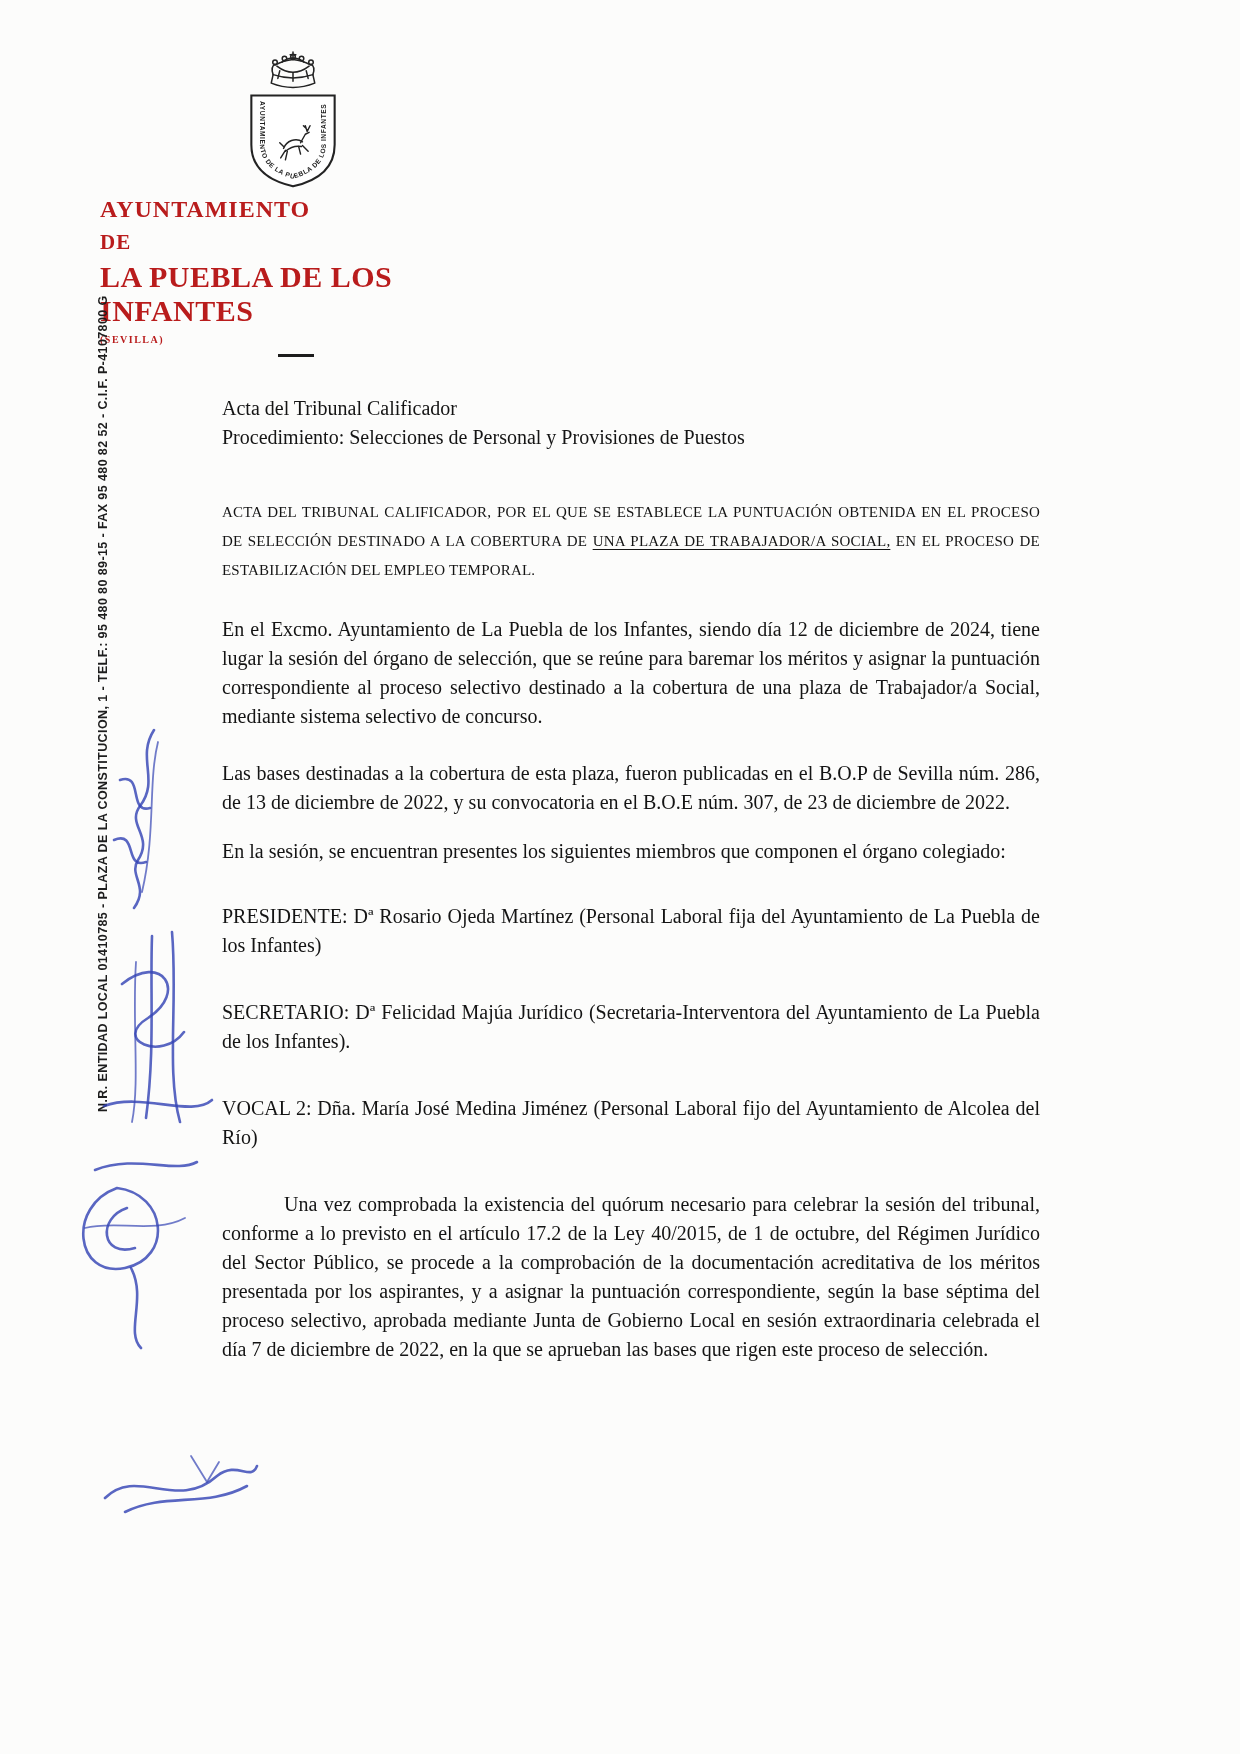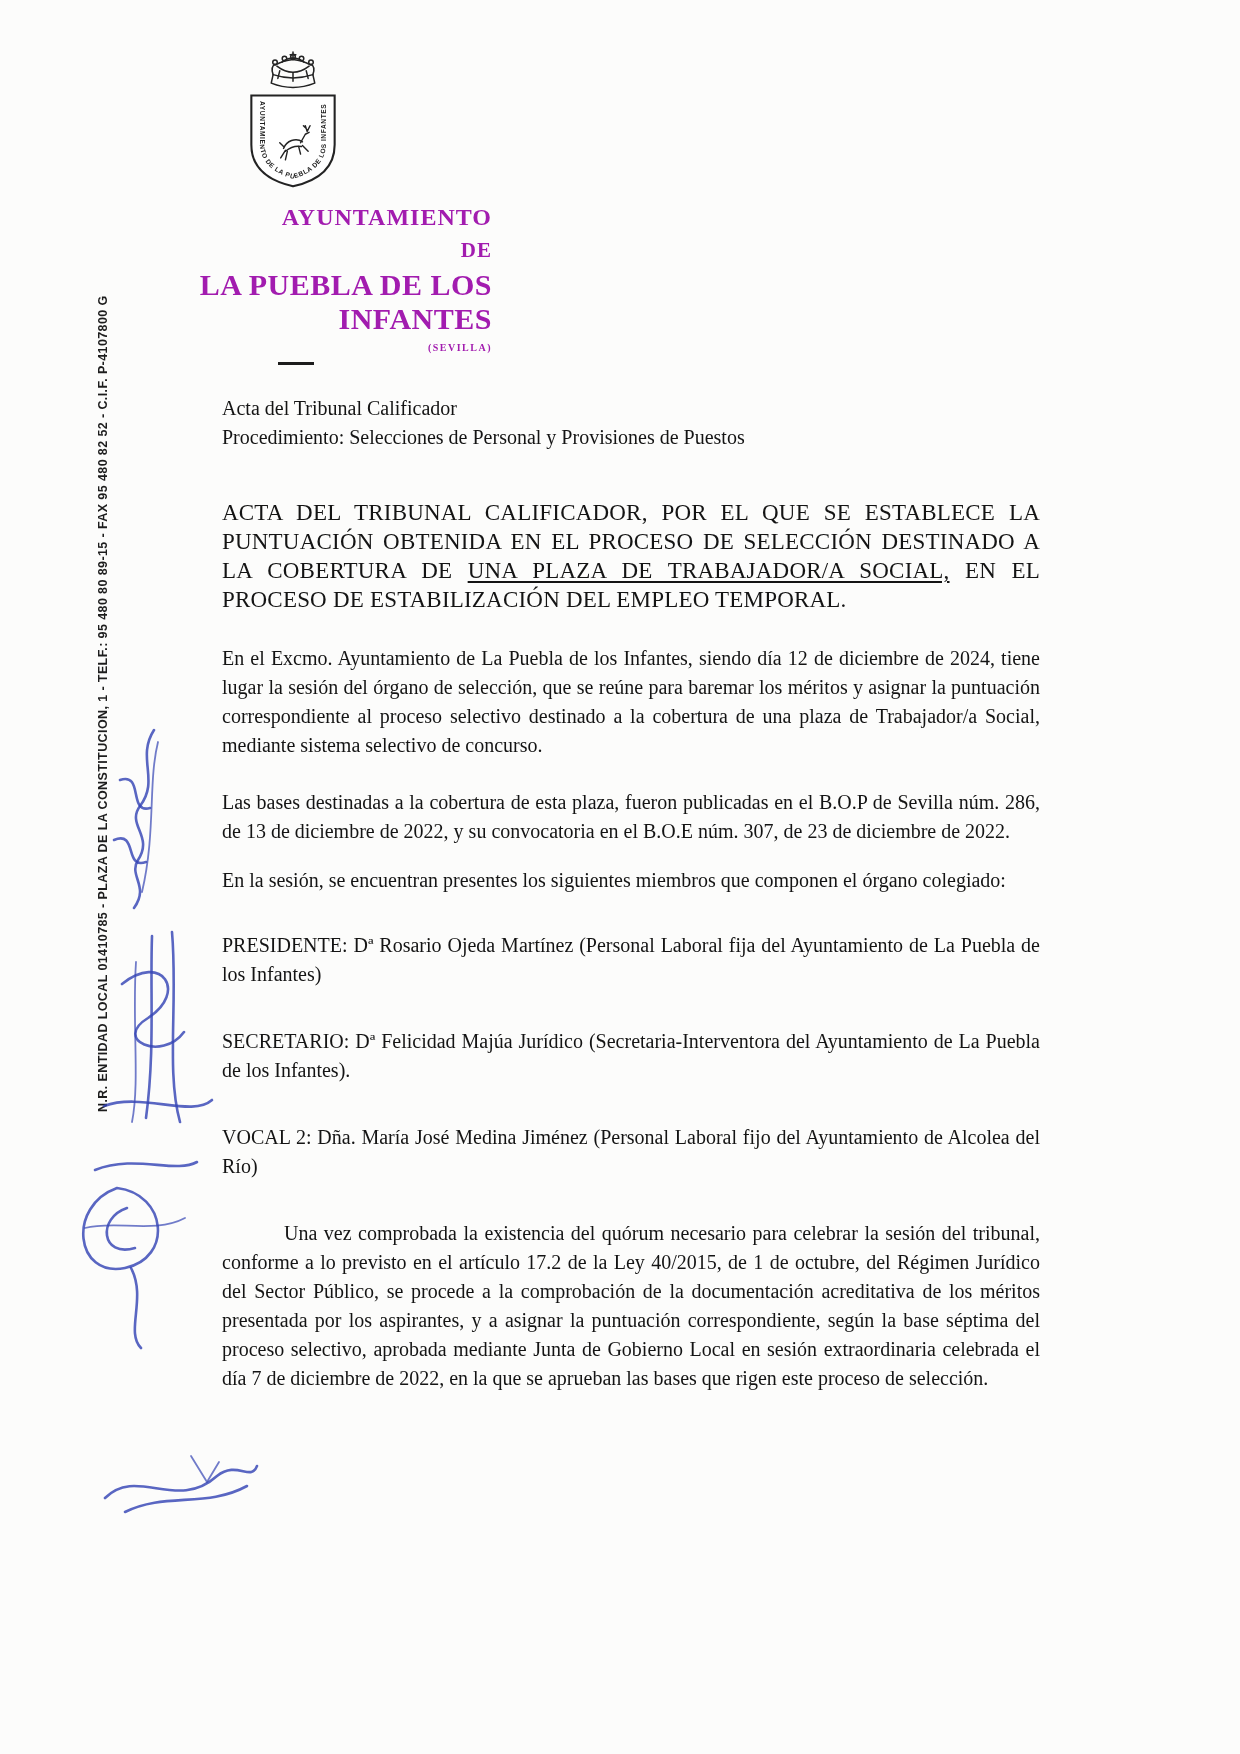--- a/index.html
+++ b/index.html
@@ -4,21 +4,21 @@
 <style>
   *{margin:0;padding:0;box-sizing:border-box}
   html,body{background:#e8e8e8}
   body{font-family:"Liberation Serif",serif;color:#161616}
   .page{position:relative;width:1240px;height:1754px;background:#fcfcfb;margin:0 auto;overflow:hidden}
 
   
   .crest{position:absolute;left:235px;top:50px;width:116px;height:142px}
 
   
-  .org-header{position:absolute;left:100px;top:204px;width:392px;text-align:right;font-weight:bold;color:#a21caf}
+  .org-header{position:absolute;left:100px;top:196px;width:392px;text-align:left;font-weight:bold;color:#b91c1c}
   .org-line1{font-size:24px;letter-spacing:1px}
   .org-line2{font-size:21px;margin-top:7px;letter-spacing:1px}
   .org-line3{font-size:30px;margin-top:5px;letter-spacing:.5px}
   .org-line4{font-size:10px;margin-top:6px;letter-spacing:1.5px}
   .org-divider{width:36px;height:3px;background:#1c1c1c;margin:9px auto 0}
 
   
   .side-text{position:absolute;left:96px;top:1112px;transform:rotate(-90deg);transform-origin:0 0;
     font-family:"Liberation Sans",sans-serif;font-weight:bold;font-size:12.5px;letter-spacing:.4px;
     white-space:nowrap;color:#1d1d1d}
@@ -26,21 +26,21 @@
   
   .content{position:absolute;left:222px;top:394px;width:818px;font-size:20px;line-height:29px;color:#141414}
   .para{text-align:justify;margin:0 0 28px}
   .b{font-weight:normal}
   .u{text-decoration:underline;text-underline-offset:3px}
   .mb0{margin-bottom:0}
   .mb46{margin-bottom:46px}
   .mb20{margin-bottom:20px}
   .mb40{margin-bottom:36px}
   .member{margin-bottom:38px}
-  .title-block{font-weight:bold;font-size:23px;line-height:29px;margin-bottom:30px;letter-spacing:.2px}
+  .title-block{font-weight:bold;font-size:15px;line-height:29px;margin-bottom:30px;letter-spacing:.2px}
   .indent{text-indent:62px}
 
   
   .sig{position:absolute;pointer-events:none}
   .sig path{fill:none;stroke:#3444b4;stroke-width:2.6;stroke-linecap:round;stroke-linejoin:round;opacity:.82}
   .sig .thin{stroke-width:1.8;opacity:.7}
 </style>
 </head>
 <body>
 

